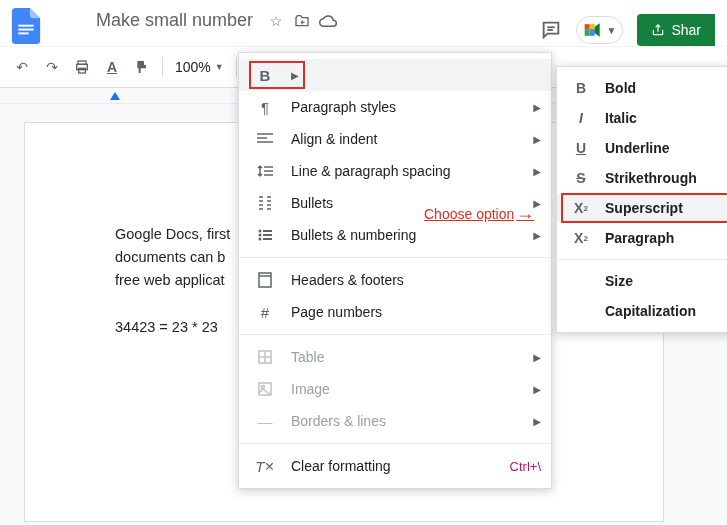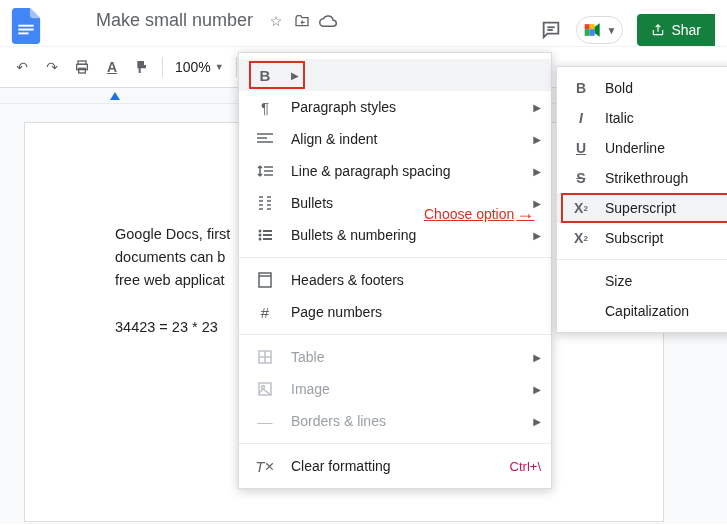--- a/index.html
+++ b/index.html
@@ -36,21 +36,21 @@
   .dd-item.disabled .dd-icon { color:#bdc1c6;}
   .dd-label { flex:1; font-size:14px; }
   .dd-arrow { color:#5f6368; font-size:10px;}
   .dd-sep { height:1px; background:#e8eaed; margin:6px 0;}
   .dd-short { font-size:13px; color:#be185d;}
   .submenu { position:absolute; top:66px; left:556px; width:180px; background:#fff; box-shadow:0 2px 10px rgba(0,0,0,.2); border:1px solid #dadce0; z-index:11; padding:6px 0;}
   .sm-item { display:flex; align-items:center; padding:7px 14px; gap:14px; cursor:pointer; position:relative;}
   .sm-item.highlight { background:#f1f3f4;}
   .sm-item.boxed::after { content:""; position:absolute; inset:0 4px 0 4px; border:2px solid #d93025; pointer-events:none;}
   .sm-icon { width:20px; display:flex; align-items:center; justify-content:center; color:#5f6368; font-weight:bold;}
-  .sm-label { font-size:14px;}
+  .sm-label { font-size:14px;font-weight:bold;}
   .annotation { position:absolute; top:203px; left:424px; color:#d93025; font-size:14px; z-index:20; display:flex; align-items:center;text-decoration:underline;}
   .annotation-arrow { color:#d93025; font-size:18px; margin-left:2px;}
 </style>
 </head>
 <body>
 
 <div class="header">
   <div class="logo">
     <svg viewBox="0 0 44 56">
         <path fill="#4285f4" d="M28 0H6a6 6 0 0 0-6 6v44a6 6 0 0 0 6 6h32a6 6 0 0 0 6-6V16z"></path>
@@ -287,21 +287,21 @@
         <s>S</s>
       </span>
     <span class="sm-label">Strikethrough</span>
   </div>
   <div class="sm-item highlight boxed">
     <span class="sm-icon">X<sup style="font-size:8px;">2</sup></span>
     <span class="sm-label">Superscript</span>
   </div>
   <div class="sm-item">
     <span class="sm-icon">X<sub style="font-size:8px;">2</sub></span>
-    <span class="sm-label">Subscript</span>
+    <span class="sm-label">Paragraph</span>
   </div>
   <div class="dd-sep"></div>
   <div class="sm-item">
     <span class="sm-icon"></span>
     <span class="sm-label">Size</span>
   </div>
   <div class="sm-item">
     <span class="sm-icon"></span>
     <span class="sm-label">Capitalization</span>
   </div>

